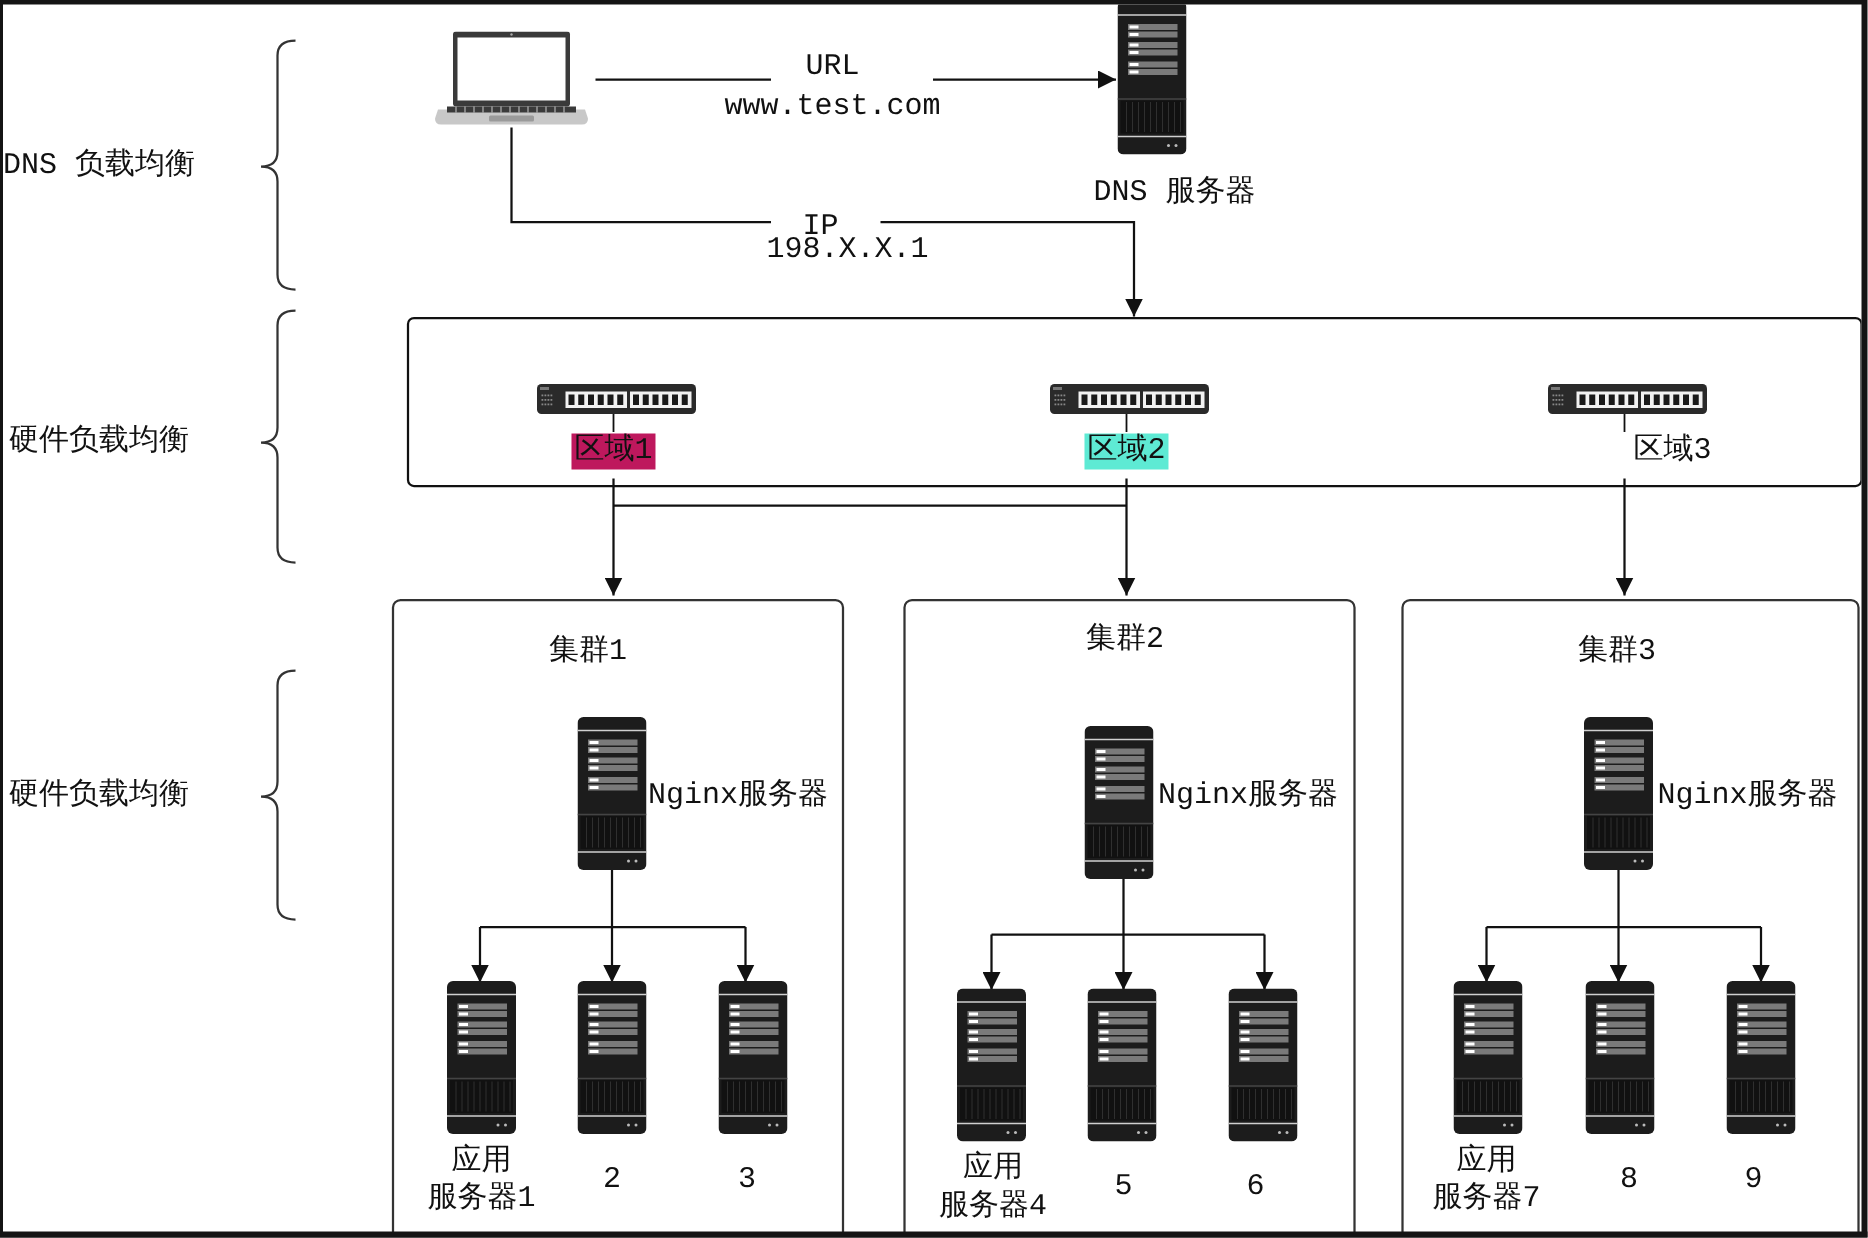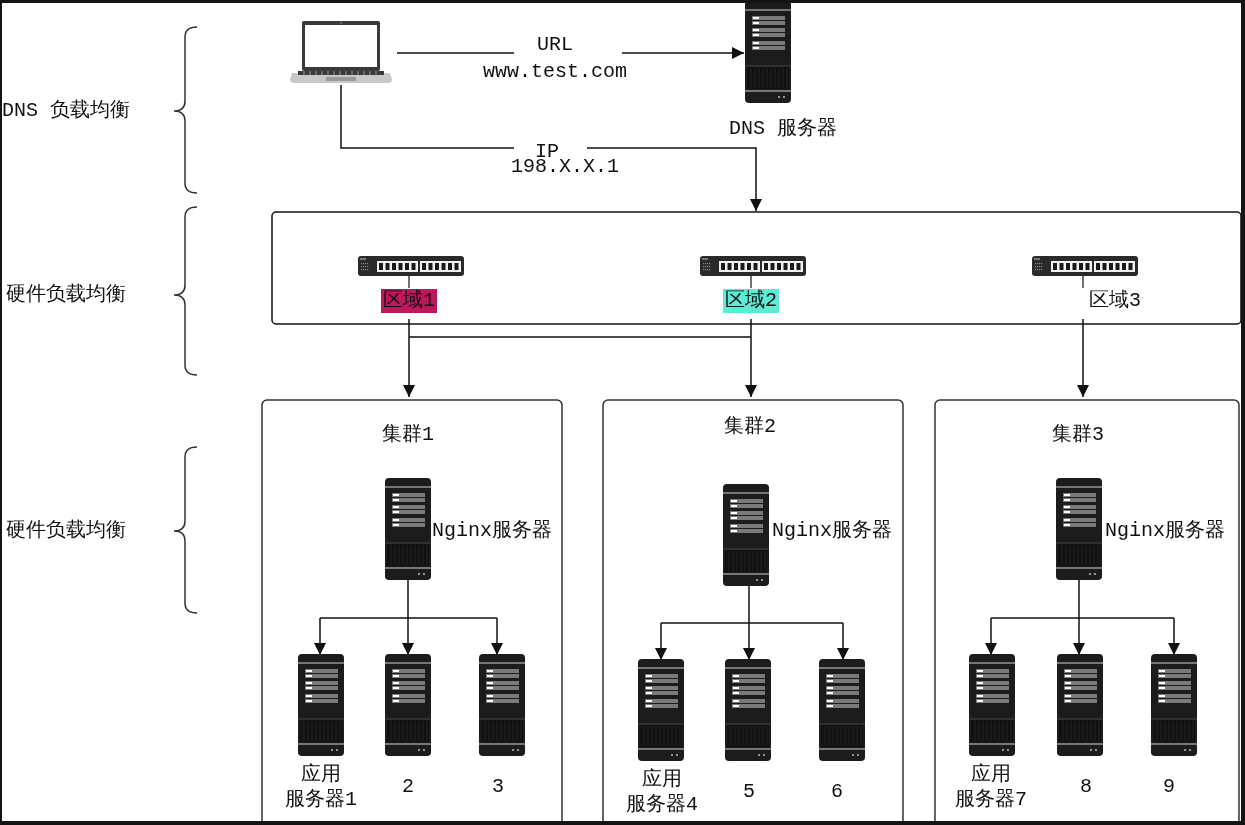--- a/index.html
+++ b/index.html
@@ -189,21 +189,21 @@
   <div class="lbl c" style="left:553px; top:30px;">URL</div>
   <div class="lbl c" style="left:553px; top:57px;text-align:right;">www.test.com</div>
   <div class="lbl c" style="left:545px; top:137px;">IP</div>
   <div class="lbl c" style="left:563px; top:152px;">198.X.X.1</div>
   <div class="lbl c" style="left:781px; top:114px;">DNS 服务器</div>
 
   <div class="lbl c" style="left:407px; top:286px; background:#be185d; padding:0 2px;">区域1</div>
   <div class="lbl c" style="left:749px; top:286px; background:#5eead4; padding:0 2px;">区域2</div>
   <div class="lbl c" style="left:1081px; top:286px; background:#fff; padding:0 2px;margin-left:32px;">区域3</div>
 
-  <div class="lbl c" style="left:406px; top:420px;">集群1</div>
+  <div class="lbl c" style="left:390px; top:420px;">集群1</div>
   <div class="lbl c" style="left:748px; top:412px;">集群2</div>
   <div class="lbl c" style="left:1076px; top:420px;">集群3</div>
 
   <div class="lbl" style="left:430px; top:516px;">Nginx服务器</div>
   <div class="lbl" style="left:770px; top:516px;">Nginx服务器</div>
   <div class="lbl" style="left:1103px; top:516px;">Nginx服务器</div>
 
   <div class="lbl c" style="left:319px; top:760px;">应用</div>
   <div class="lbl c" style="left:319px; top:785px;">服务器1</div>
   <div class="lbl c" style="left:406px; top:772px;">2</div>

